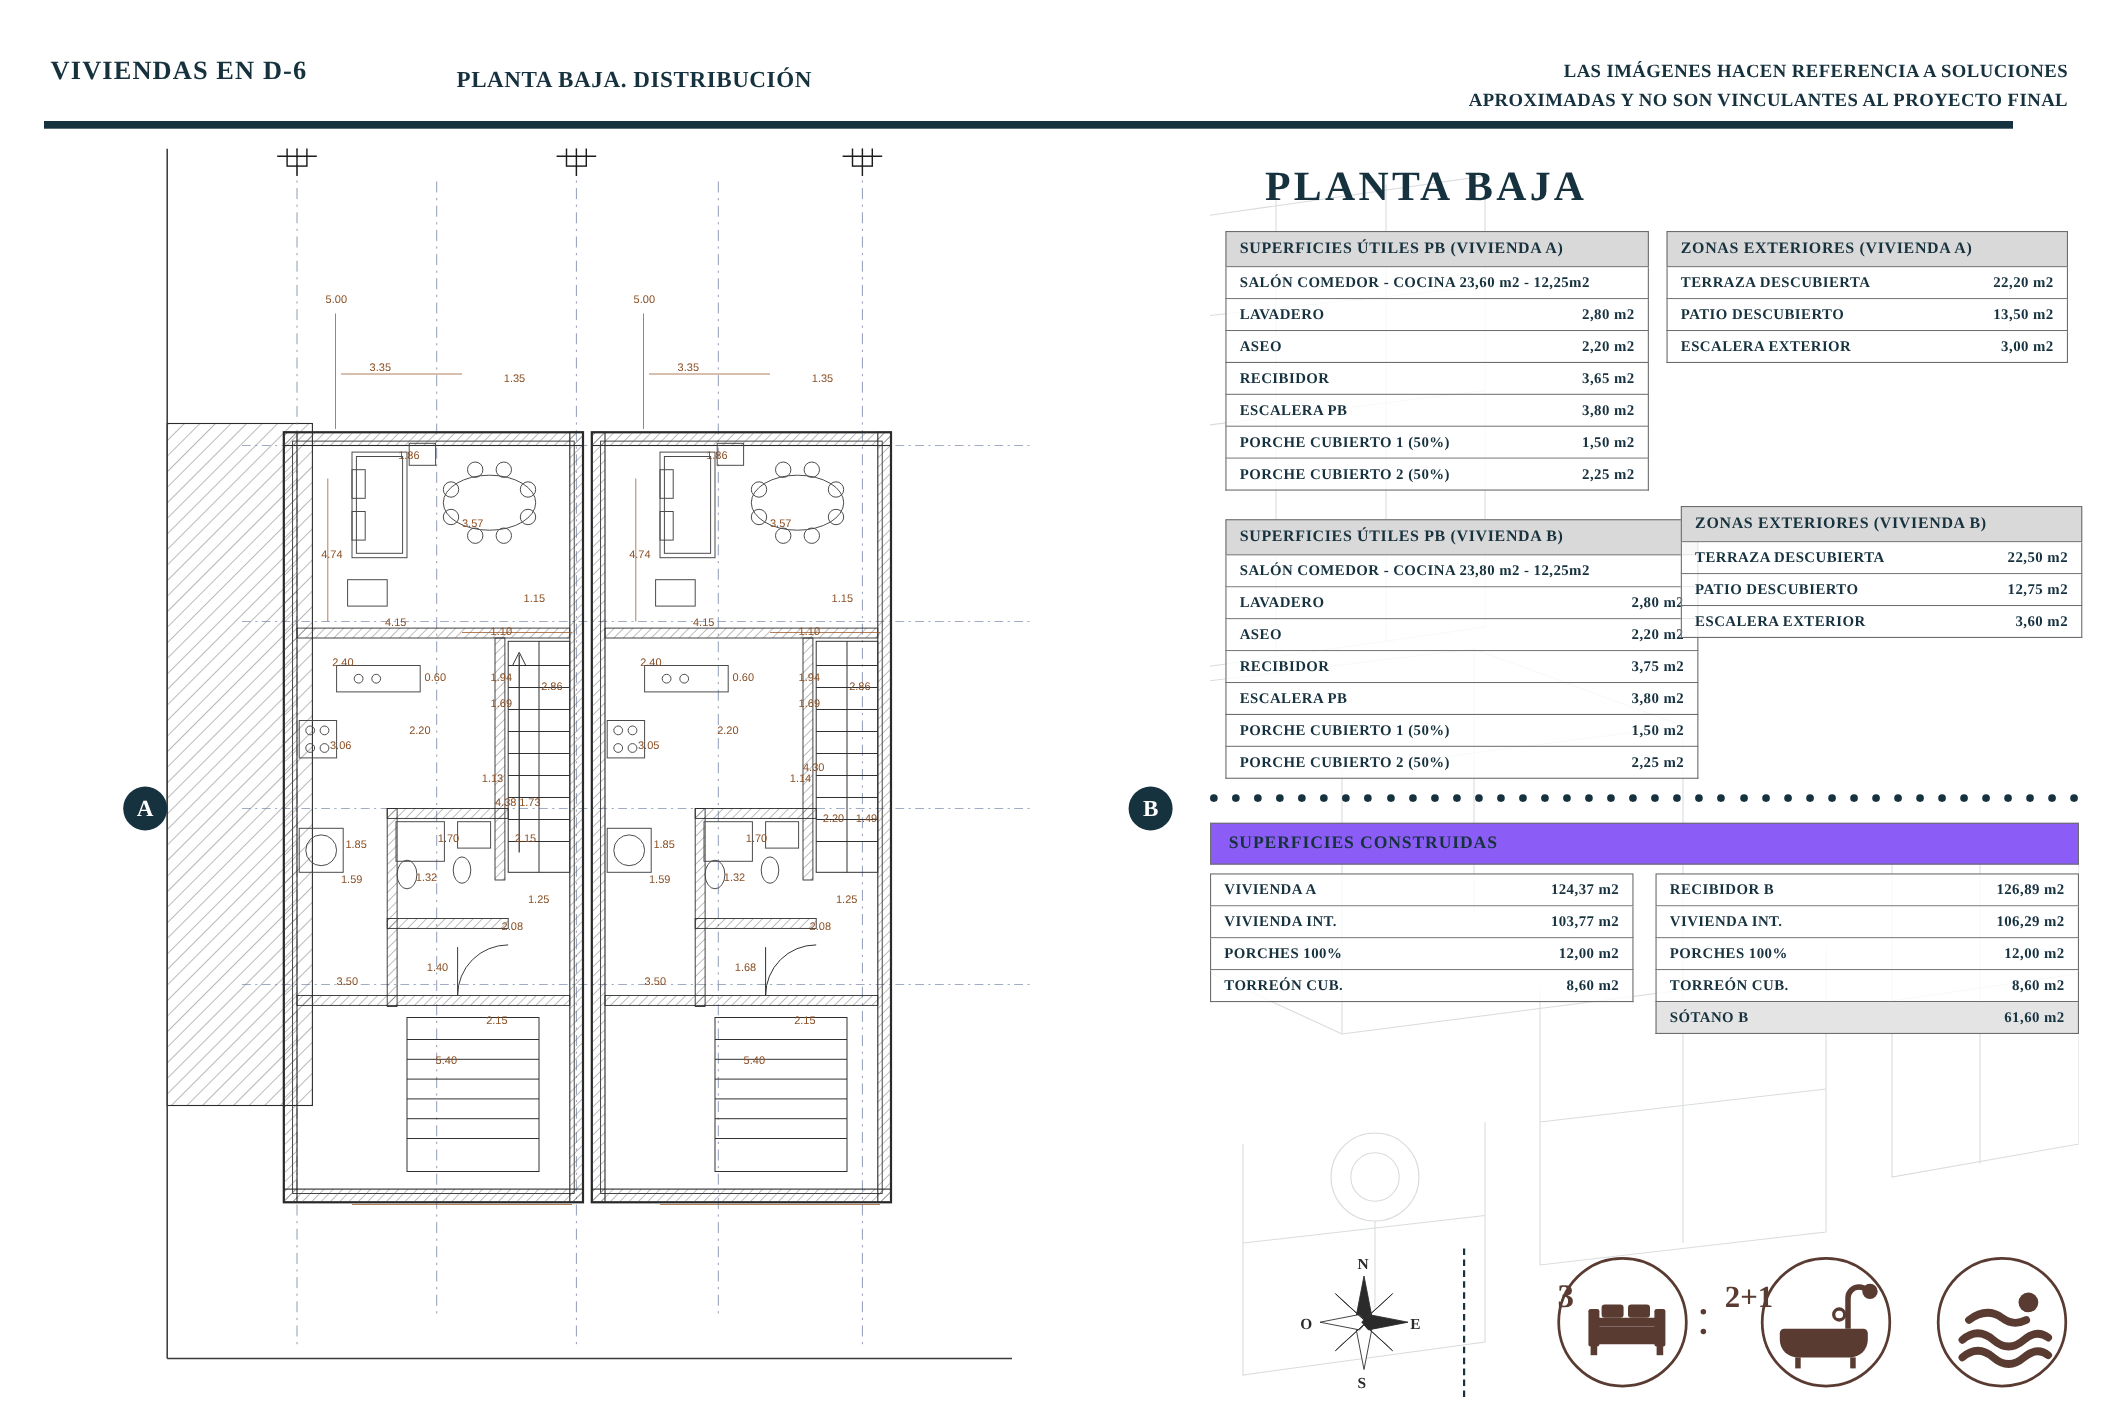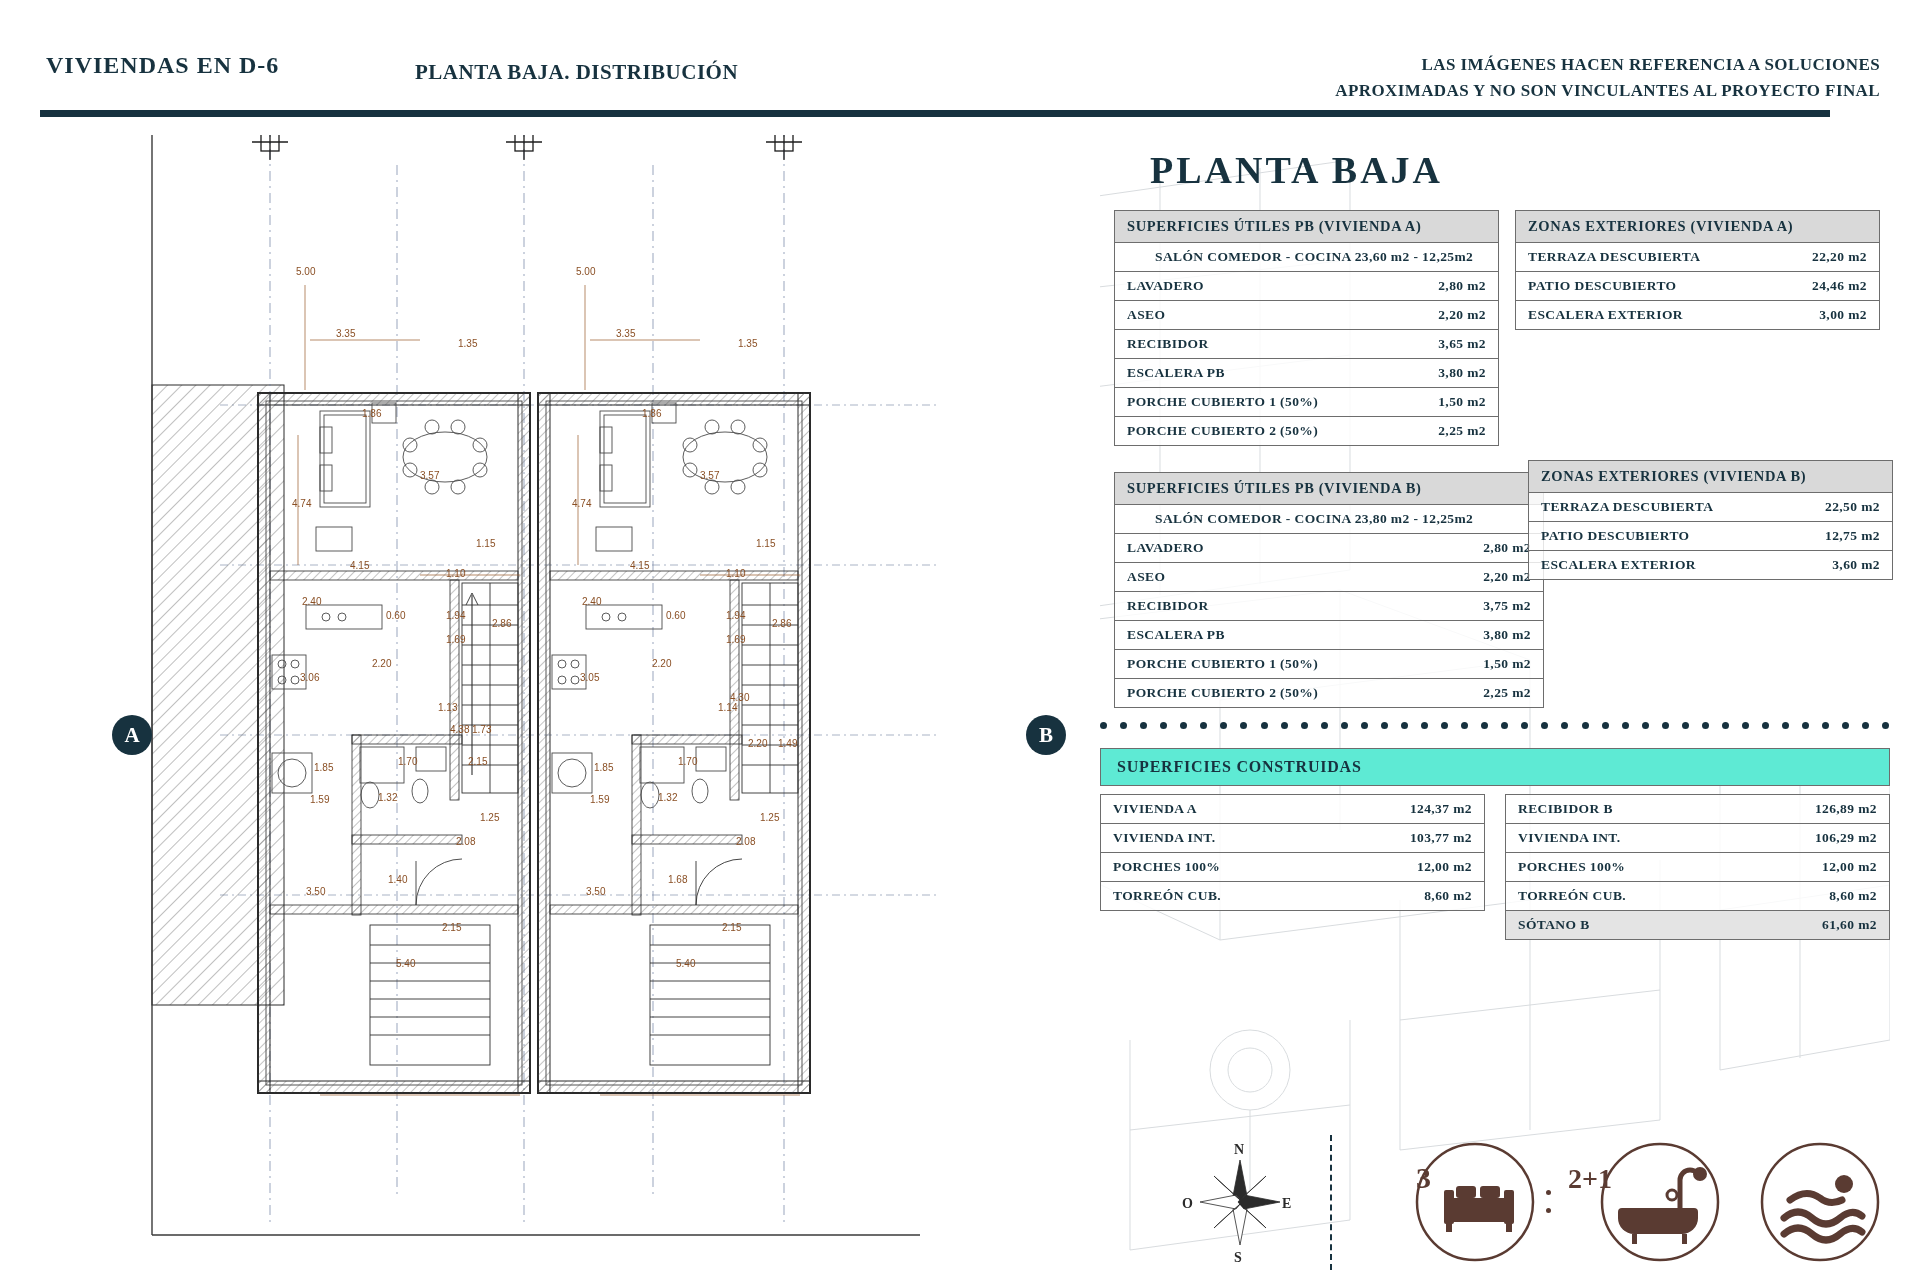--- a/index.html
+++ b/index.html
@@ -66,28 +66,28 @@
   .tbl .row{
     border:1px solid #6d6d6d;border-top:none;
     background:rgba(255,255,255,0.82);
     font-size:13.5px;font-weight:bold;letter-spacing:0.4px;color:#17323f;
     padding:6px 12px;box-sizing:border-box;
     display:flex;justify-content:space-between;align-items:center;
   }
   .tbl .row.shade{background:#e4e4e4;}
   .tbl .row .lbl{white-space:nowrap;}
   .tbl .row .val{white-space:nowrap;}
-  .tbl .row.single .lbl{flex:1;margin-left:28px;}
+  .tbl .row.single .lbl{flex:1;}
   .dots{
     position:absolute;left:0;top:0;width:790px;height:10px;
     display:flex;justify-content:space-between;align-items:center;
   }
   .dots i{width:7px;height:7px;border-radius:50%;background:#17323f;display:block;}
   .built-hdr{
-    background:#5eead4;border:1px solid #6d6d6d;
+    background:#8b5cf6;border:1px solid #6d6d6d;
     font-size:16px;font-weight:bold;letter-spacing:0.8px;color:#17323f;
     padding:9px 16px;box-sizing:border-box;width:790px;
   }
   .built-cols{position:relative;width:790px;}
   .built-col{position:absolute;top:0;width:385px;}
   .built-col.right{left:405px;}
   
   .compass{position:absolute;left:1180px;top:1140px;width:120px;height:125px;}
   .vdivider{position:absolute;left:1330px;top:1135px;width:0;height:135px;border-left:2px dashed #17323f;}
   .icons{position:absolute;left:1400px;top:1140px;width:490px;height:130px;}
@@ -449,21 +449,21 @@
   </div>
 
   <div class="tbl" style="left:415px;top:70px;width:365px;">
     <div class="hdr">ZONAS EXTERIORES (VIVIENDA A)</div>
     <div class="row">
         <span class="lbl">TERRAZA DESCUBIERTA</span>
         <span class="val">22,20 m2</span>
       </div>
     <div class="row">
         <span class="lbl">PATIO DESCUBIERTO</span>
-        <span class="val">24,46 m2</span>
+        <span class="val">13,50 m2</span>
       </div>
     <div class="row">
         <span class="lbl">ESCALERA EXTERIOR</span>
         <span class="val">3,00 m2</span>
       </div>
   </div>
 
   <div class="tbl" style="left:14px;top:332px;width:430px;">
     <div class="hdr">SUPERFICIES ÚTILES PB (VIVIENDA B)</div>
     <div class="row single">

